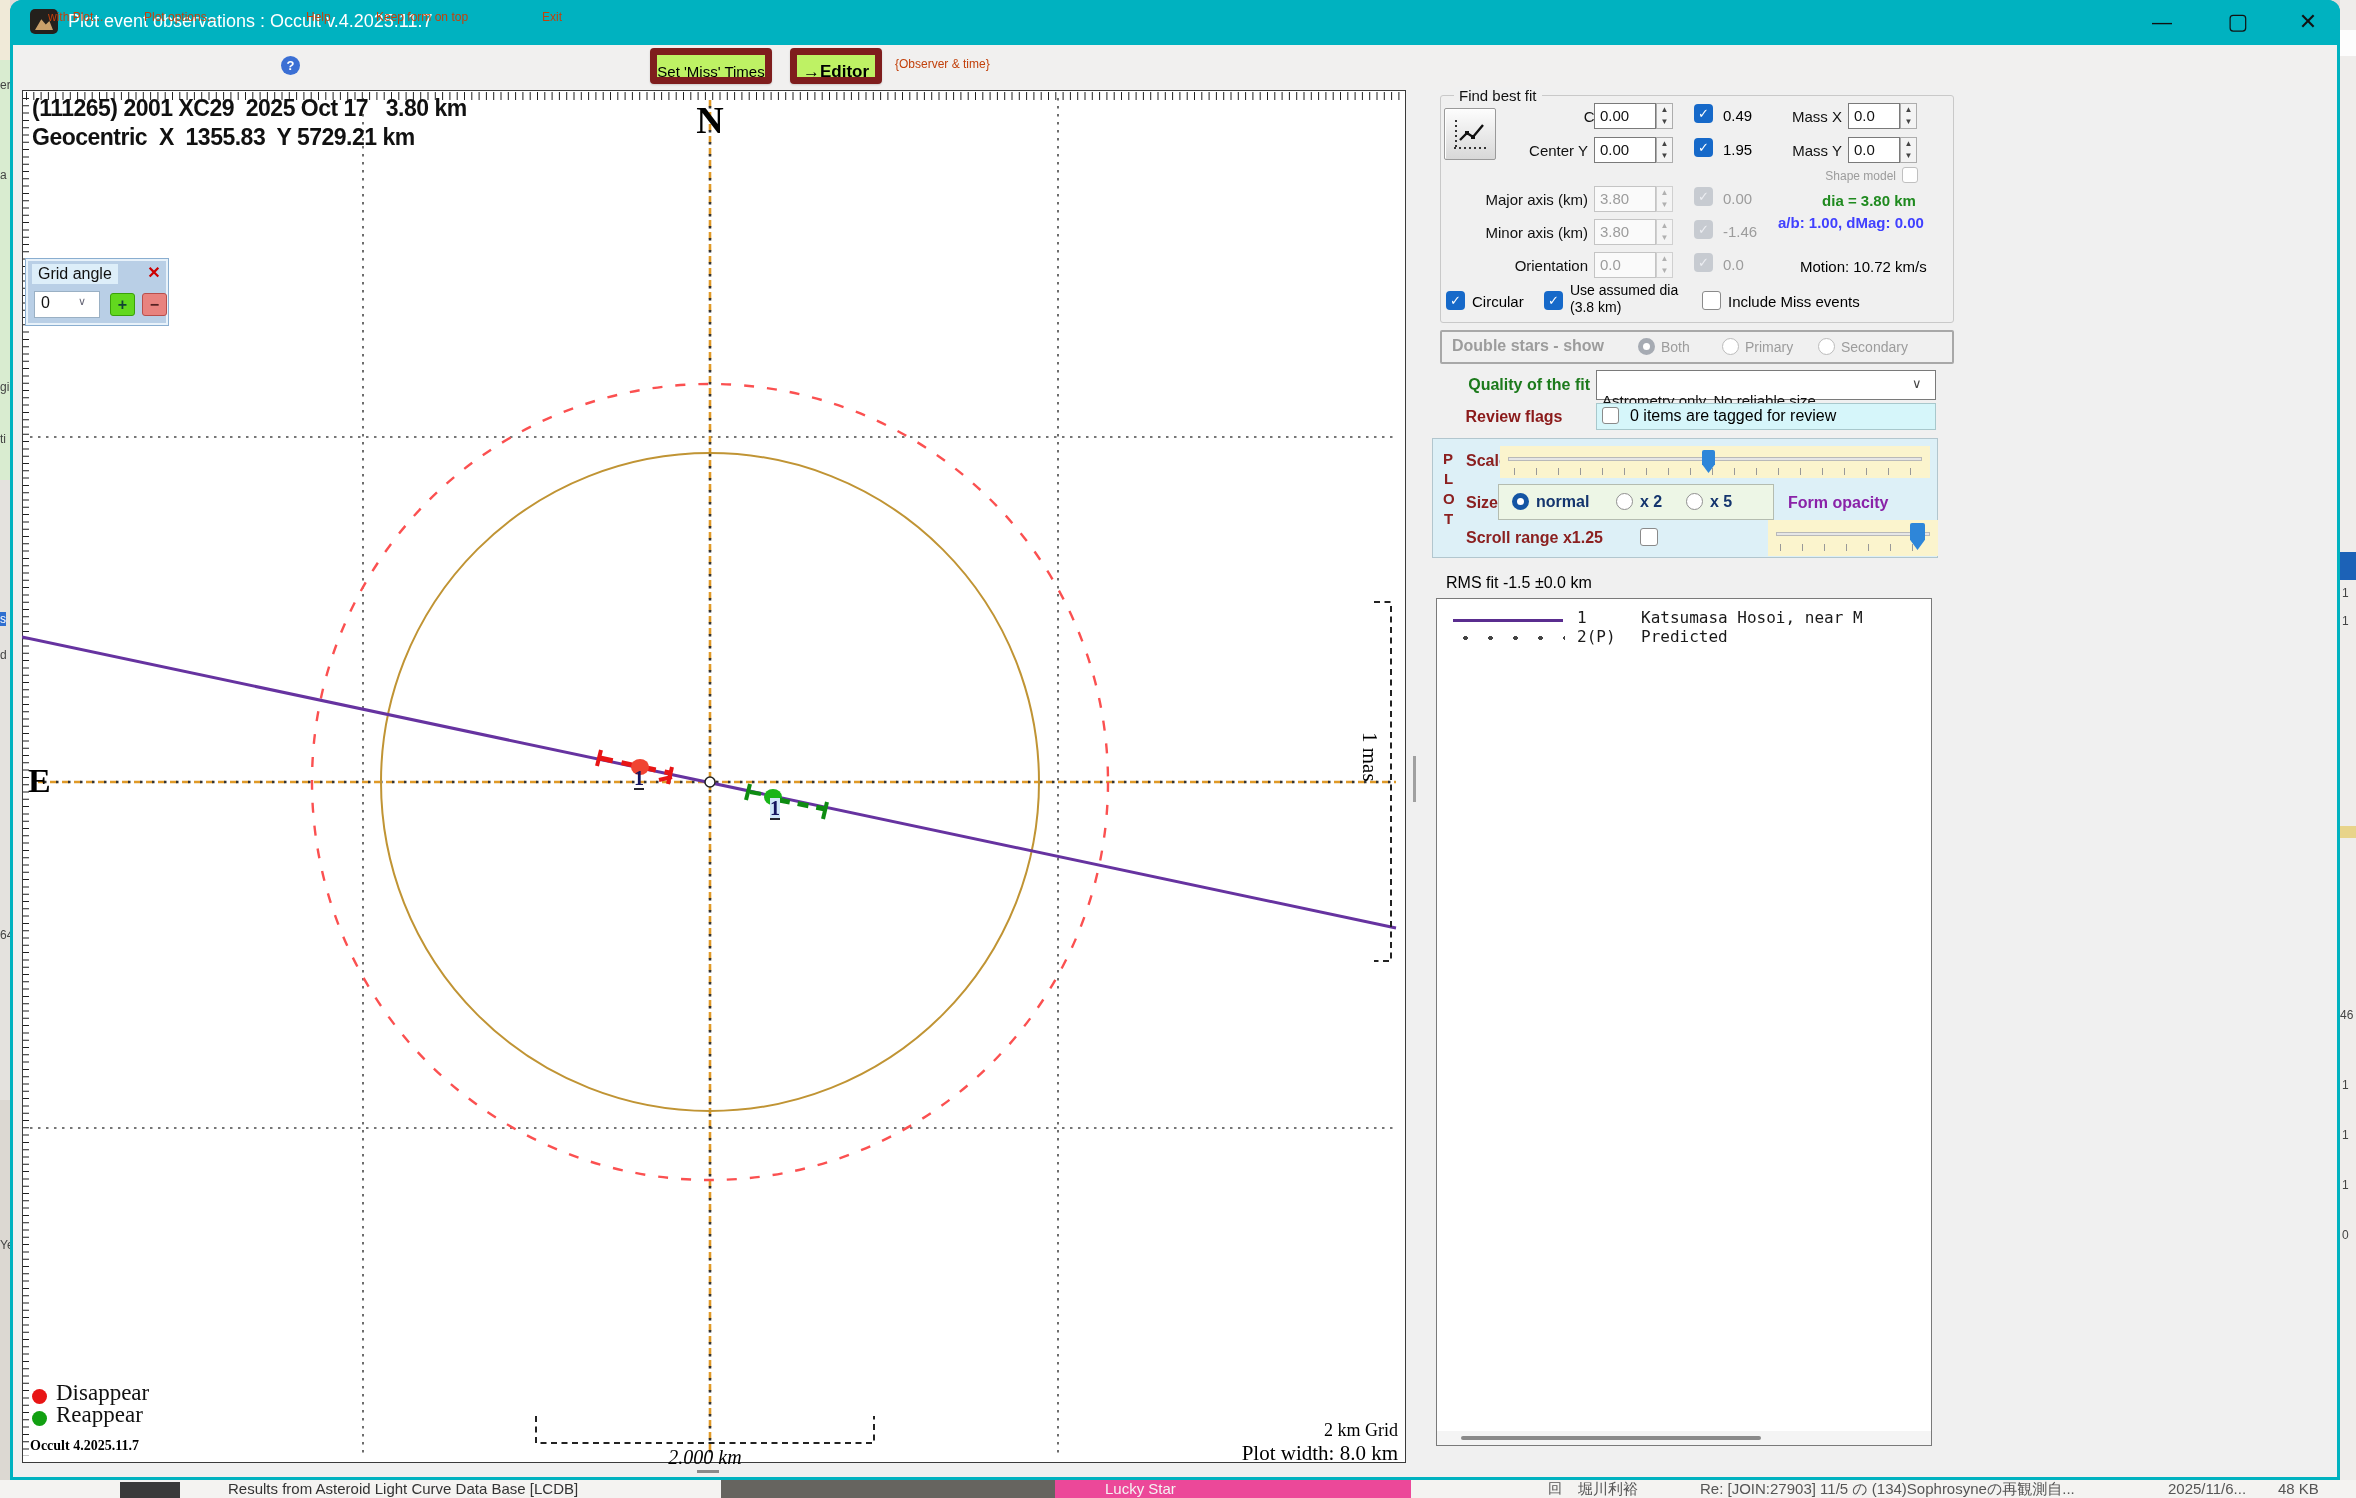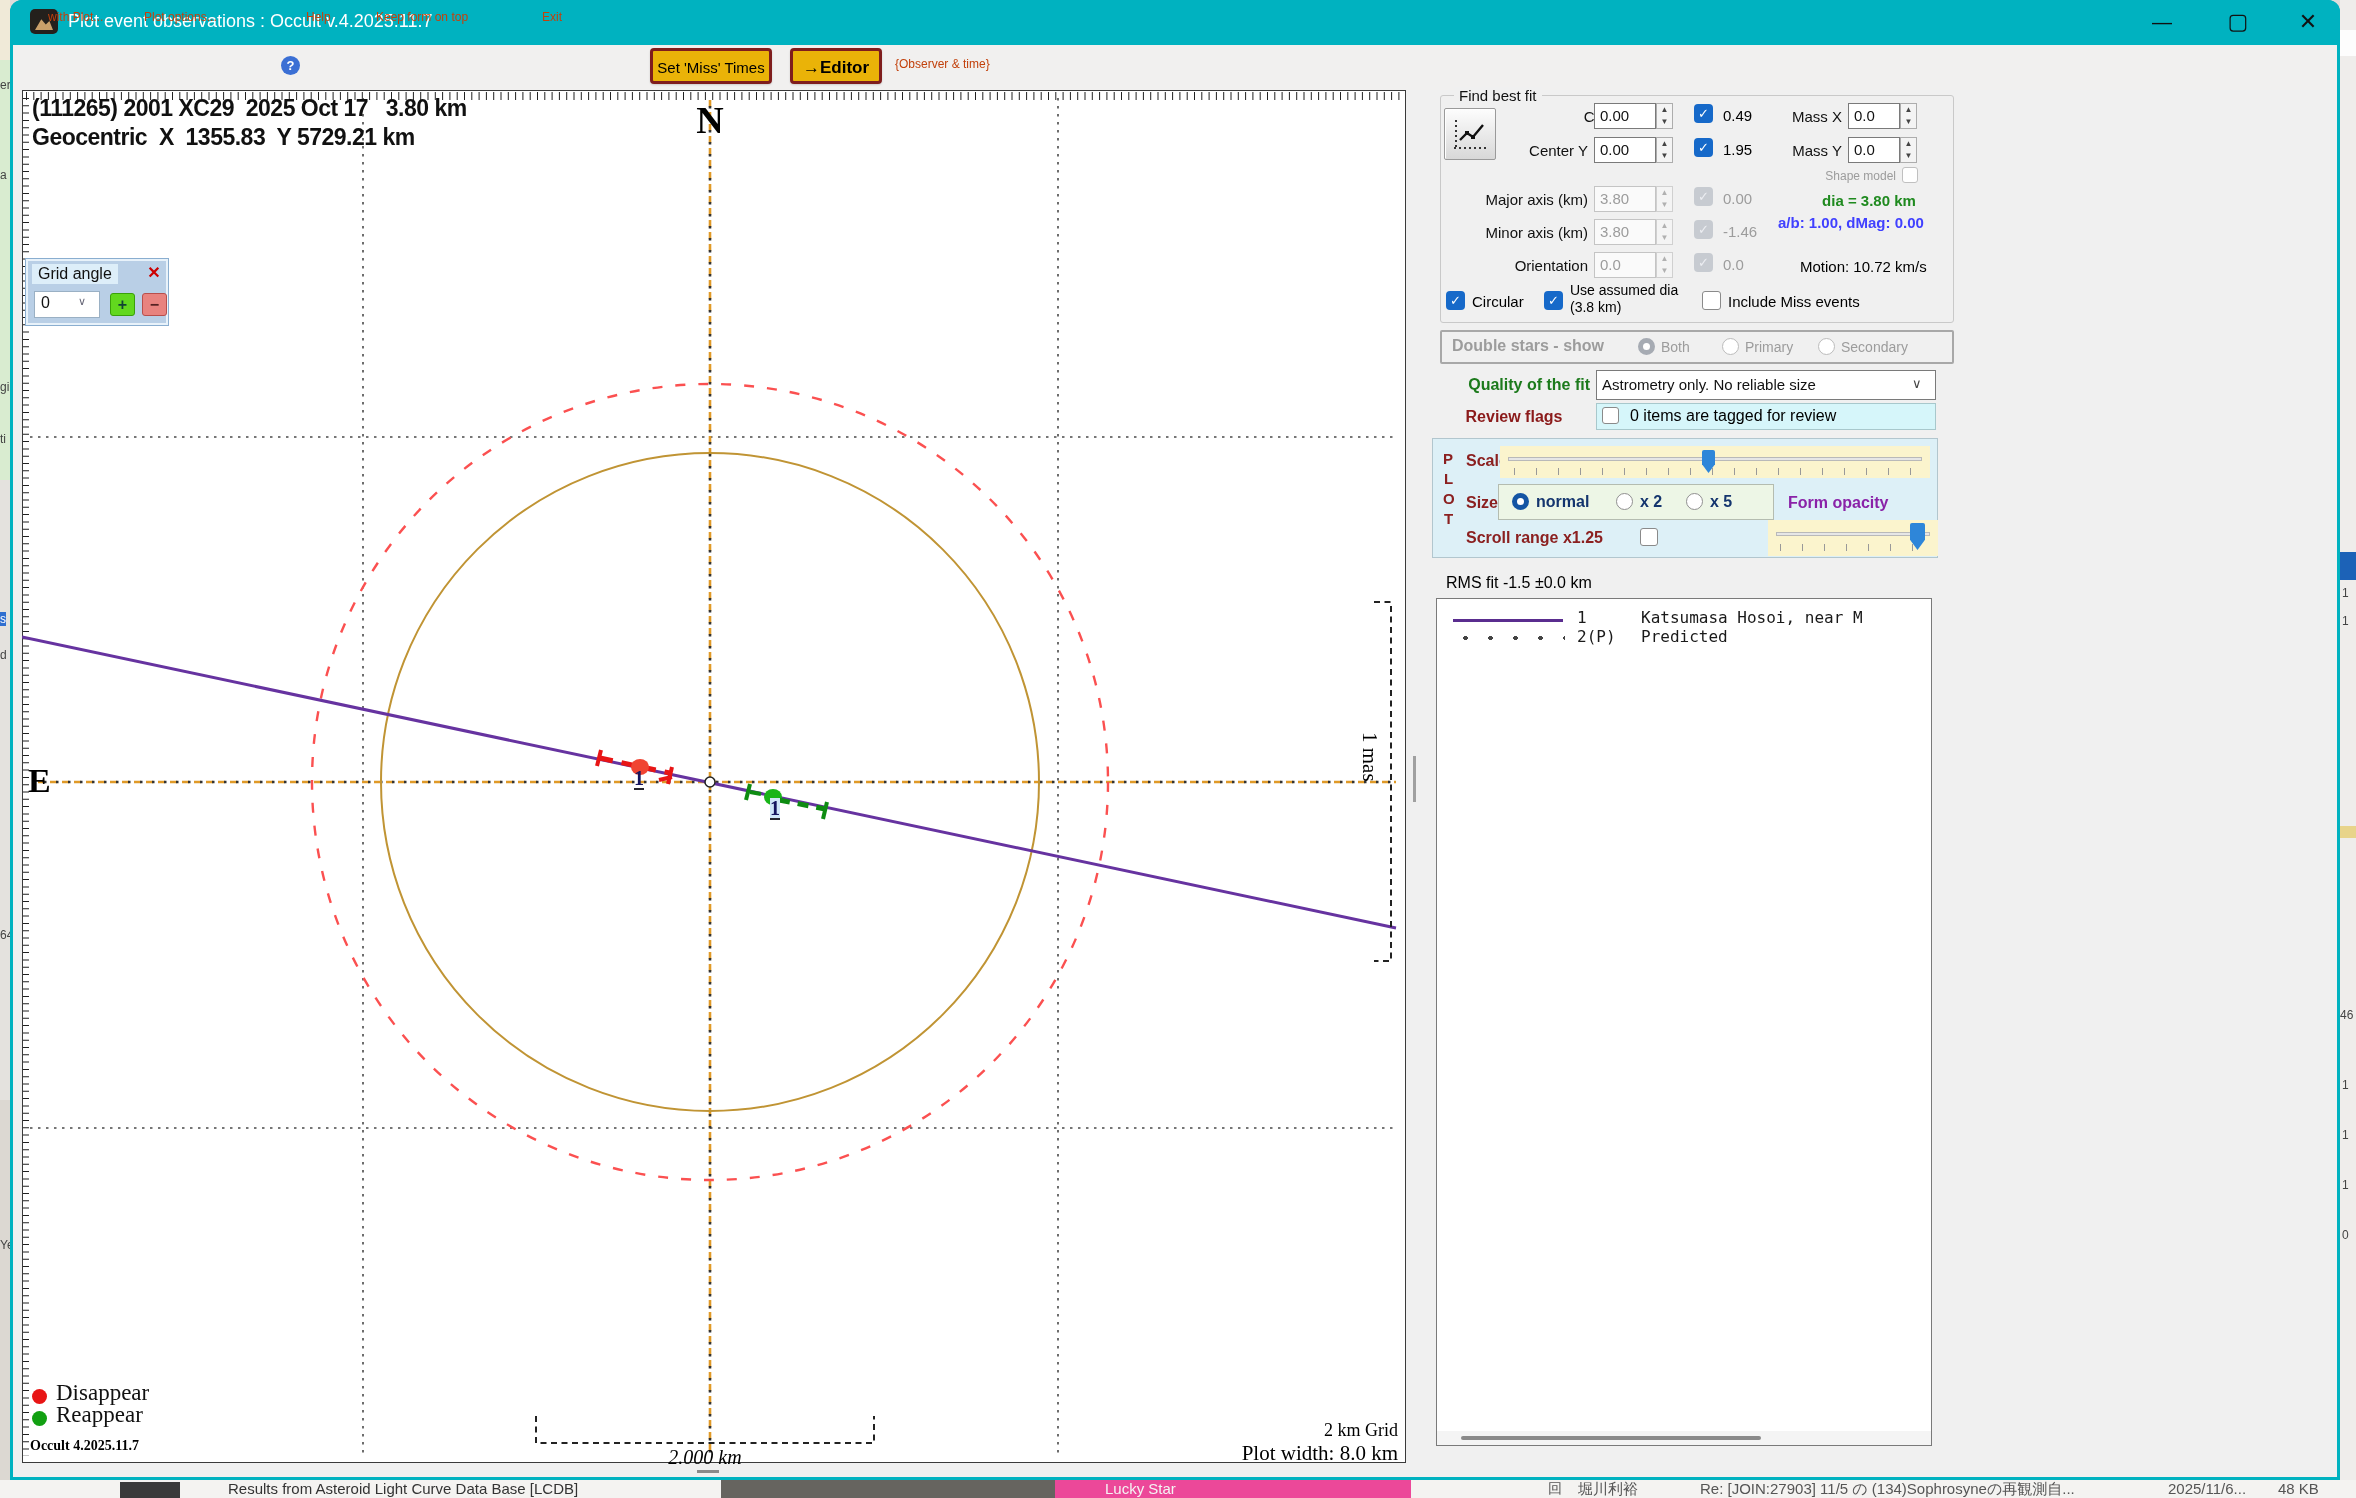--- a/index.html
+++ b/index.html
@@ -10,21 +10,21 @@
   
   .win{left:10px;top:0;width:2330px;height:1480px;background:#f0f0f0;border:3px solid #00b2c0;border-radius:12px 12px 0 0;overflow:hidden}
   .titlebar{left:10px;top:0;width:2330px;height:45px;background:#00b2c0;border-radius:12px 12px 0 0}
   .title-text{left:68px;top:11px;color:#fff;font-size:18px}
   .appicon{left:30px;top:9px;width:28px;height:25px;background:#24201c;border-radius:5px;overflow:hidden}
   .appicon::after{content:"";position:absolute;left:5px;top:9px;width:18px;height:12px;background:#c9a06a;clip-path:polygon(0 100%,35% 10%,60% 55%,80% 25%,100% 100%)}
   .winbtn{top:6px;width:32px;height:32px;color:#111;font-size:20px;text-align:center;line-height:32px}
   .menubar{left:13px;top:45px;width:2324px;height:45px;background:#f1f0ef}
   .mitem{top:10px;font-size:12px;color:#c2410c}
   .helpicon{width:19px;height:19px;border-radius:50%;background:#3b6fd4;color:#fff;font-size:13px;font-weight:bold;text-align:center;line-height:19px}
-  .mbtn{top:3px;height:36px;background:#eab308;border:3px solid #7f1d1d;border-radius:4px;box-shadow:0 1px 2px rgba(0,0,0,.15);font-size:15px;text-align:center}
+  .mbtn{top:3px;height:36px;background:#bef264;border:7px solid #7f1d1d;border-radius:4px;box-shadow:0 1px 2px rgba(0,0,0,.15);font-size:15px;text-align:center}
   
   .plotbox{left:22px;top:90px;width:1384px;height:1373px;background:#fff}
   .phead{font-weight:bold;font-size:23px;color:#111;letter-spacing:-.5px}
   .serif{font-family:"Liberation Serif",serif}
   .ga-panel{left:25px;top:258px;width:144px;height:68px;background:#b9cfe6;border:1px solid #8aaed0;box-shadow:0 0 0 2px #e8f2fa inset}
   .ga-title{left:6px;top:5px;background:#ddeef9;padding:1px 6px;font-size:16px;color:#111}
   .ga-x{left:116px;top:4px;width:24px;height:20px;color:#c00;font-weight:bold;text-align:center;font-size:16px}
   .ga-select{left:8px;top:32px;width:66px;height:27px;background:#fff;border:1px solid #9ab0c4;font-size:16px;padding:2px 6px;color:#111}
   .ga-chev{left:52px;top:36px;font-size:11px;color:#667}
   .ga-plus{left:84px;top:34px;width:25px;height:23px;background:#62d81e;border:1px solid #3aa00a;border-radius:3px;color:#143;font-weight:bold;text-align:center;line-height:21px}
@@ -262,21 +262,21 @@
   <div class="s" style="left:1440px;top:330px;width:514px;height:34px;border:2px solid #a8a8a8;border-radius:2px"></div>
   <span class="s gray" style="left:1452px;top:337px;font-size:16px;font-weight:bold">Double stars - show</span>
   <div class="s rad dissel" style="left:1638px;top:338px"></div>
   <span class="s gray" style="left:1661px;top:339px;font-size:14px">Both</span>
   <div class="s rad dis" style="left:1722px;top:338px"></div>
   <span class="s gray" style="left:1745px;top:339px;font-size:14px">Primary</span>
   <div class="s rad dis" style="left:1818px;top:338px"></div>
   <span class="s gray" style="left:1841px;top:339px;font-size:14px">Secondary</span>
 
   <span class="s" style="left:1438px;top:376px;width:152px;text-align:right;color:#1c7a1c;font-weight:bold;font-size:16px">Quality of the fit</span>
-  <div class="s inp" style="left:1596px;top:370px;width:340px;height:30px;padding-top:5px">Astrometry only. No reliable size</div>
+  <div class="s inp" style="left:1596px;top:370px;width:340px;height:30px;padding-top:21px">Astrometry only. No reliable size</div>
   <span class="s" style="left:1912px;top:376px;font-size:13px;color:#444">∨</span>
 
   <span class="s" style="left:1438px;top:408px;width:152px;text-align:center;color:#8b1a1a;font-weight:bold;font-size:16px">Review flags</span>
   <div class="s" style="left:1596px;top:403px;width:340px;height:27px;background:#d6f6fa;border:1px solid #a8c8cc"></div>
   <div class="s chk off" style="left:1602px;top:407px;width:17px;height:17px"></div>
   <span class="s" style="left:1630px;top:407px;font-size:16px">0 items are tagged for review</span>
 
   <div class="s" style="left:1432px;top:438px;width:506px;height:120px;background:#ddf0f7;border:1px solid #b2c6ce"></div>
   <span class="s maroon" style="left:1443px;top:450px;font-size:15px">P</span>
   <span class="s maroon" style="left:1444px;top:470px;font-size:15px">L</span>

